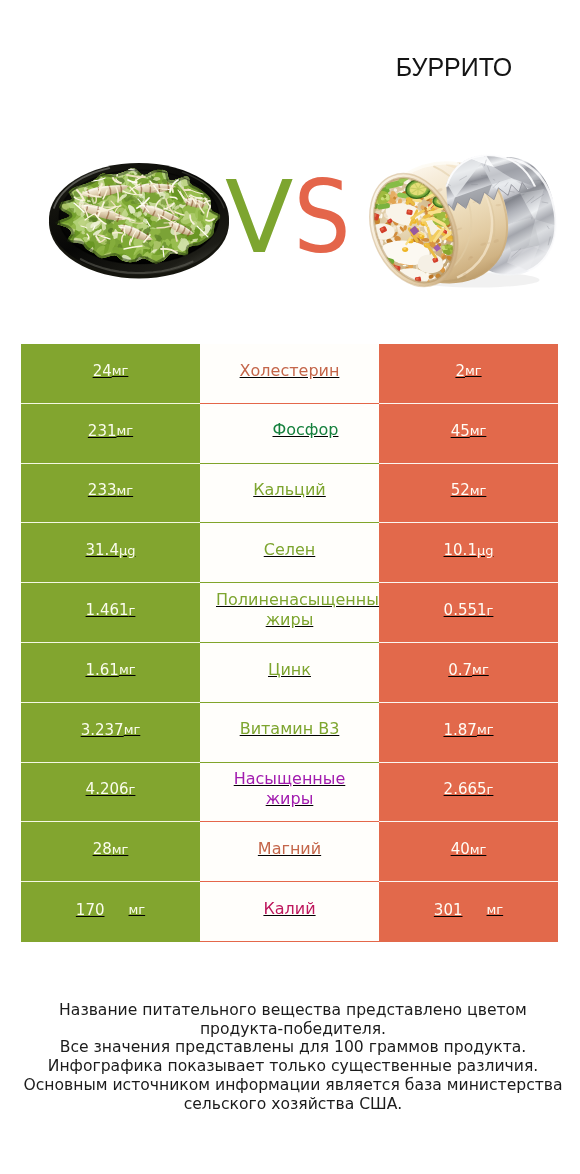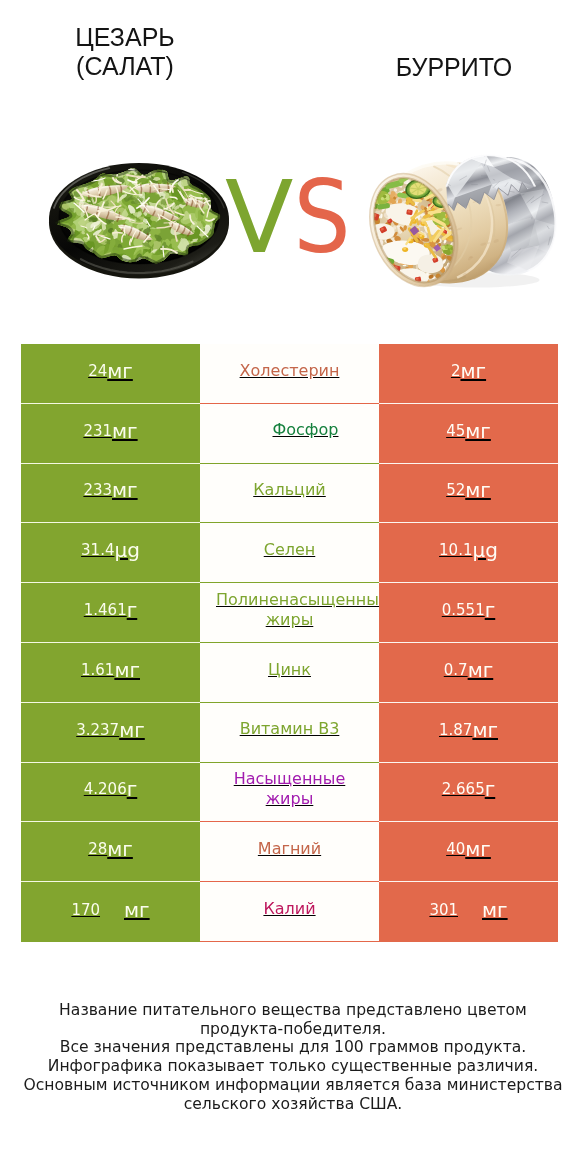--- a/index.html
+++ b/index.html
@@ -21,34 +21,30 @@
   
   .table{position:absolute;left:21px;top:344px;width:537px;text-decoration:underline;}
   .row{display:flex;height:59.8px;}
   .row:last-child .left,.row:last-child .right{border-bottom:none;gap:24px;}
   .cell>span,.cell{position:relative;}
   .cell{width:179px;display:flex;align-items:center;justify-content:center;text-align:center;box-sizing:border-box;font-family:"DejaVu Sans",sans-serif;padding-bottom:5px;}
   .left{background:#82a52f;color:#fbfdee;font-size:15px;border-bottom:1.2px solid #f4f8e2;}
   .right{background:#e2694b;color:#fffdf6;font-size:15px;border-bottom:1.2px solid #fdf5ef;}
   .mid{background:#fffefb;font-size:16px;line-height:19.5px;padding:0 0 6px;overflow:hidden;}
   .mid>span{display:block;width:147px;flex:0 0 147px;}
-  .unit{font-size:20px;margin-left:0;}
+  .unit{font-size:13px;margin-left:0;}
   
   .foot{position:absolute;left:3px;top:1001px;width:580px;text-align:center;color:#1b1b1b;
         font-family:"DejaVu Sans",sans-serif;font-size:15.6px;line-height:18.7px;}
 </style>
 </head>
 <body>
 
 <div class="page">
   <div class="titles">
-    <div class="title" id="t-left">
-        <div>ЦЕЗАРЬ</div>
-        <div>(САЛАТ)</div>
-      </div>
     <div class="title" id="t-right">
         <div>БУРРИТО</div>
       </div>
   </div>
   <div class="hero">
     <div class="pic" id="salad-pic"><svg xmlns="http://www.w3.org/2000/svg" viewBox="0 0 185 122" width="185" height="122">
           <defs>
             <radialGradient id="sshd" cx="50%" cy="55%" r="50%">
               <stop offset="55%" stop-color="#b6b6b6" stop-opacity=".42"></stop>
               <stop offset="100%" stop-color="#fff" stop-opacity="0"></stop>

